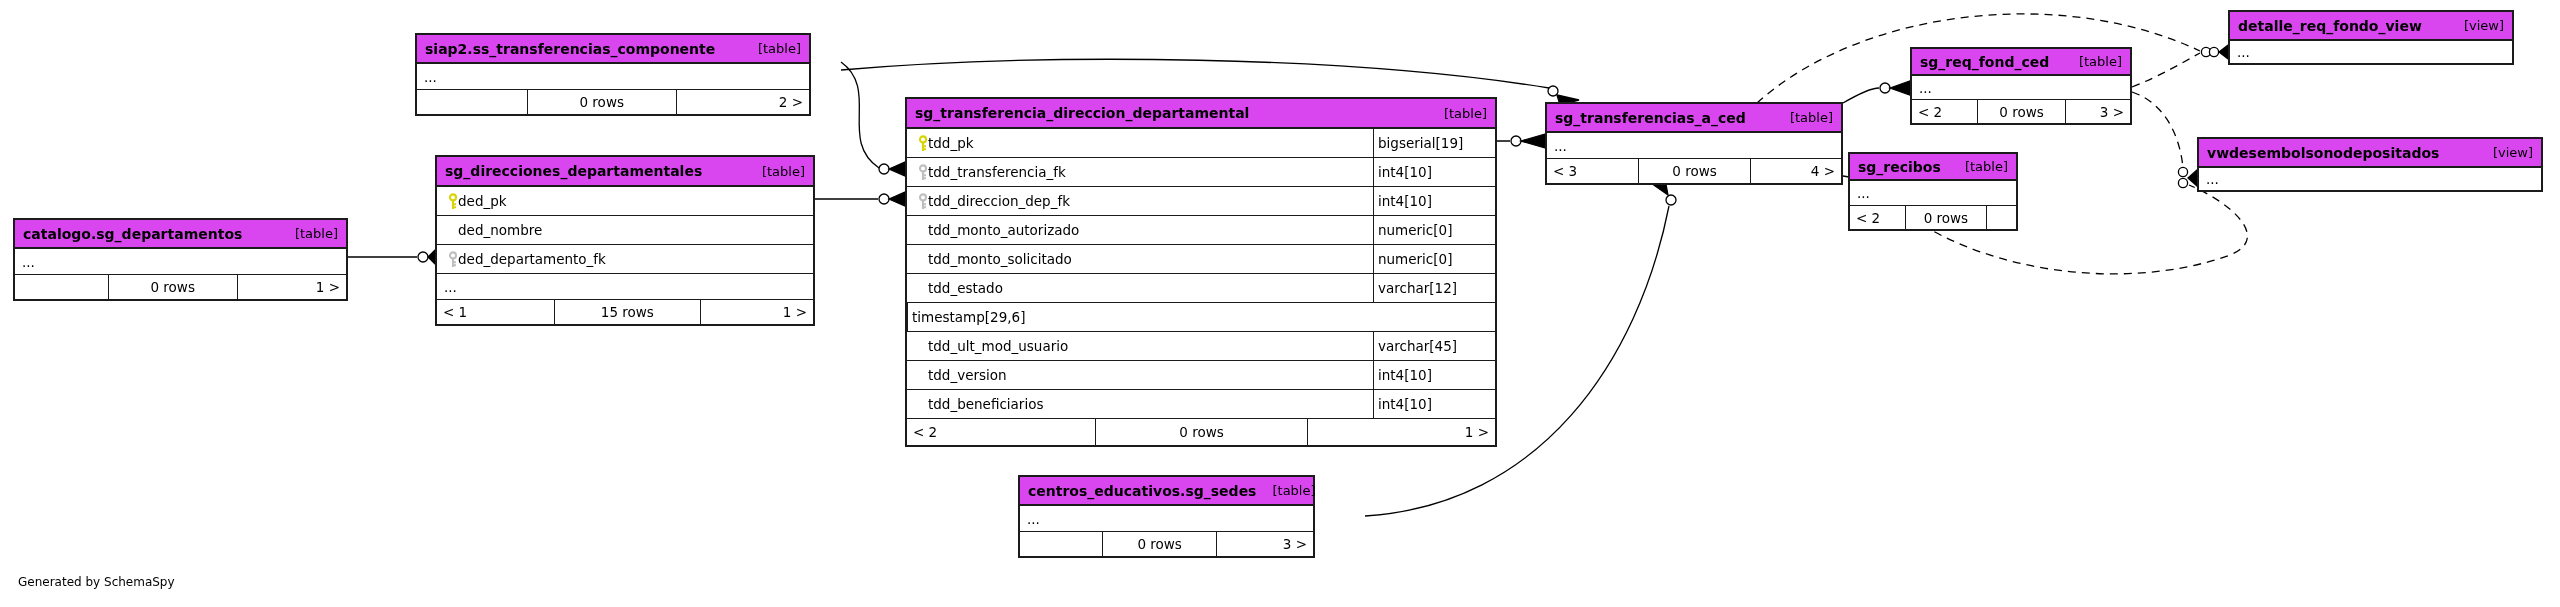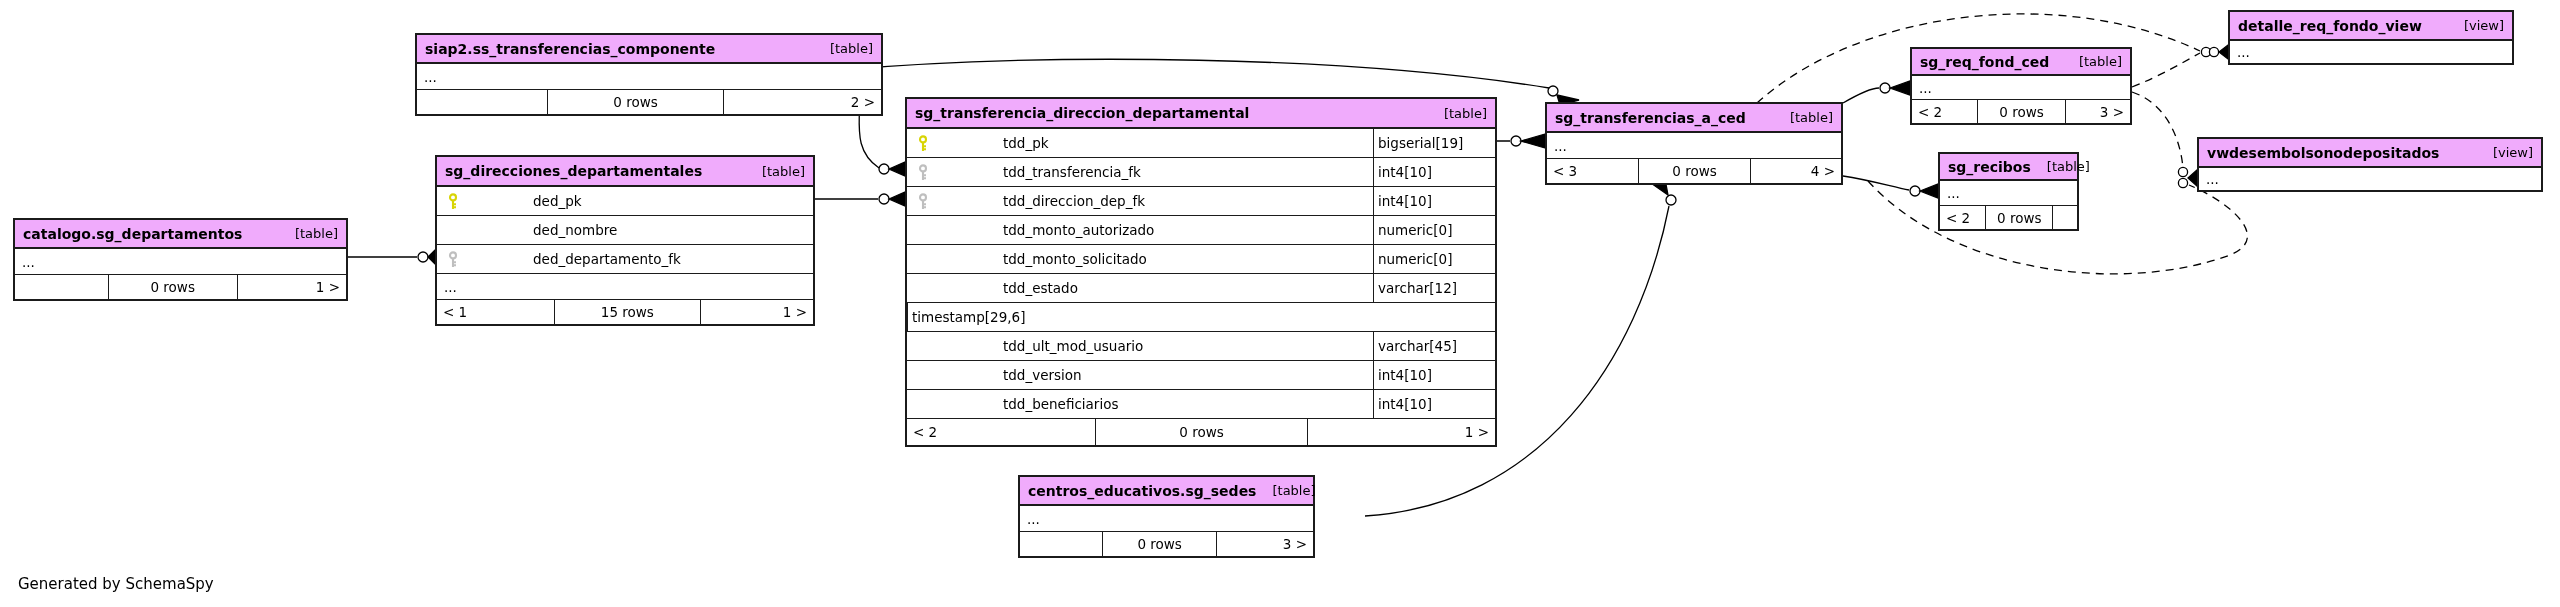--- a/index.html
+++ b/index.html
@@ -7,39 +7,39 @@
     width:2560px;height:607px;position:relative;background:#ffffff;
     font-family:"DejaVu Sans", sans-serif;color:#000;overflow:hidden;
   }
   #rels{position:absolute;left:0;top:0;width:2560px;height:607px;}
   .entity{
     position:absolute;background:#fff;border:2px solid #1b1b1b;
     box-sizing:border-box;font-size:13.5px;
   }
   .hdr{
     height:27px;display:flex;align-items:center;justify-content:space-between;
-    background:#f0abfc;border-bottom:2px solid #1b1b1b;padding:0 8px;white-space:nowrap;
+    background:#d946ef;border-bottom:2px solid #1b1b1b;padding:0 8px;white-space:nowrap;
   }
   .tname{font-weight:bold;font-size:14px;}
   .badge{font-size:13px;margin-left:16px;}
   .col-row{
     position:relative;height:28px;display:flex;align-items:stretch;
     border-bottom:1px solid #1b1b1b;white-space:nowrap;
   }
-  .col-name{flex:1;display:flex;align-items:center;padding-left:52px;margin-left:44px;}
+  .col-name{flex:1;display:flex;align-items:center;padding-left:21px;}
   .type-cell{width:117px;border-left:1px solid #1b1b1b;display:flex;align-items:center;padding-left:4px;}
   .keyicon{position:absolute;left:10px;top:6px;width:12px;height:17px;}
   .ell{height:25px;display:flex;align-items:center;padding:0 7px;border-bottom:1px solid #1b1b1b;}
   .ell.noline{border-bottom:none;}
   .ftr{display:flex;height:24px;}
   .ftr .cell{display:flex;align-items:center;padding:0 6px;box-sizing:border-box;}
   .ftr .cell + .cell{border-left:1px solid #1b1b1b;}
   .ftr .c{justify-content:center;}
   .ftr .r{justify-content:flex-end;}
-  #credit{position:absolute;left:18px;top:575px;font-size:15px;}
+  #credit{position:absolute;left:18px;top:575px;font-size:12px;}
 </style>
 </head>
 <body>
 
 <svg id="rels" viewBox="0 0 2560 607" xmlns="http://www.w3.org/2000/svg">
   <g fill="none" stroke="#000" stroke-width="1.3">
 
     <path d="M 348 257 H 417"></path>
     <path d="M 815 199 H 878"></path>
     <path d="M 841 62 C 880 90, 838 140, 879 168"></path>
@@ -76,21 +76,21 @@
       <polygon points="1668,195 1648,181 1665,179" fill="#000"></polygon>
     <circle cx="2206" cy="52" r="4.6" fill="#fff"></circle>
       <circle cx="2214" cy="52" r="4.6" fill="#fff"></circle>
     <polygon points="2219,52 2228,45 2228,59" fill="#000"></polygon>
     <circle cx="2183" cy="172" r="4.6" fill="#fff"></circle>
       <circle cx="2183" cy="183" r="4.6" fill="#fff"></circle>
     <polygon points="2188,178 2197,170 2197,186" fill="#000"></polygon>
   </g>
 </svg>
 
-<div class="entity" style="left:415px;top:33px;width:468px;">
+<div class="entity" style="left:415px;top:33px;width:396px;">
   <div class="hdr">
     <span class="tname">siap2.ss_transferencias_componente</span>
     <span class="badge">[table]</span>
   </div>
   <div class="ell">...</div>
   <div class="ftr">
     <div class="cell" style="width:28%"></div>
     <div class="cell c" style="width:38%">0 rows</div>
     <div class="cell r" style="width:34%">2 &gt;</div>
   </div>
@@ -232,21 +232,21 @@
     <span class="badge">[table]</span>
   </div>
   <div class="ell" style="height:23px">...</div>
   <div class="ftr" style="height:23px">
     <div class="cell" style="width:30%">&lt; 2</div>
     <div class="cell c" style="width:40%">0 rows</div>
     <div class="cell r" style="width:30%">3 &gt;</div>
   </div>
 </div>
 
-<div class="entity" style="left:1938px;top:152px;width:141px;">
+<div class="entity" style="left:1848px;top:152px;width:170px;">
   <div class="hdr" style="height:25px">
     <span class="tname">sg_recibos</span>
     <span class="badge">[table]</span>
   </div>
   <div class="ell" style="height:24px">...</div>
   <div class="ftr" style="height:23px">
     <div class="cell" style="width:33%">&lt; 2</div>
     <div class="cell c" style="width:49%">0 rows</div>
     <div class="cell r" style="width:18%"></div>
   </div>

